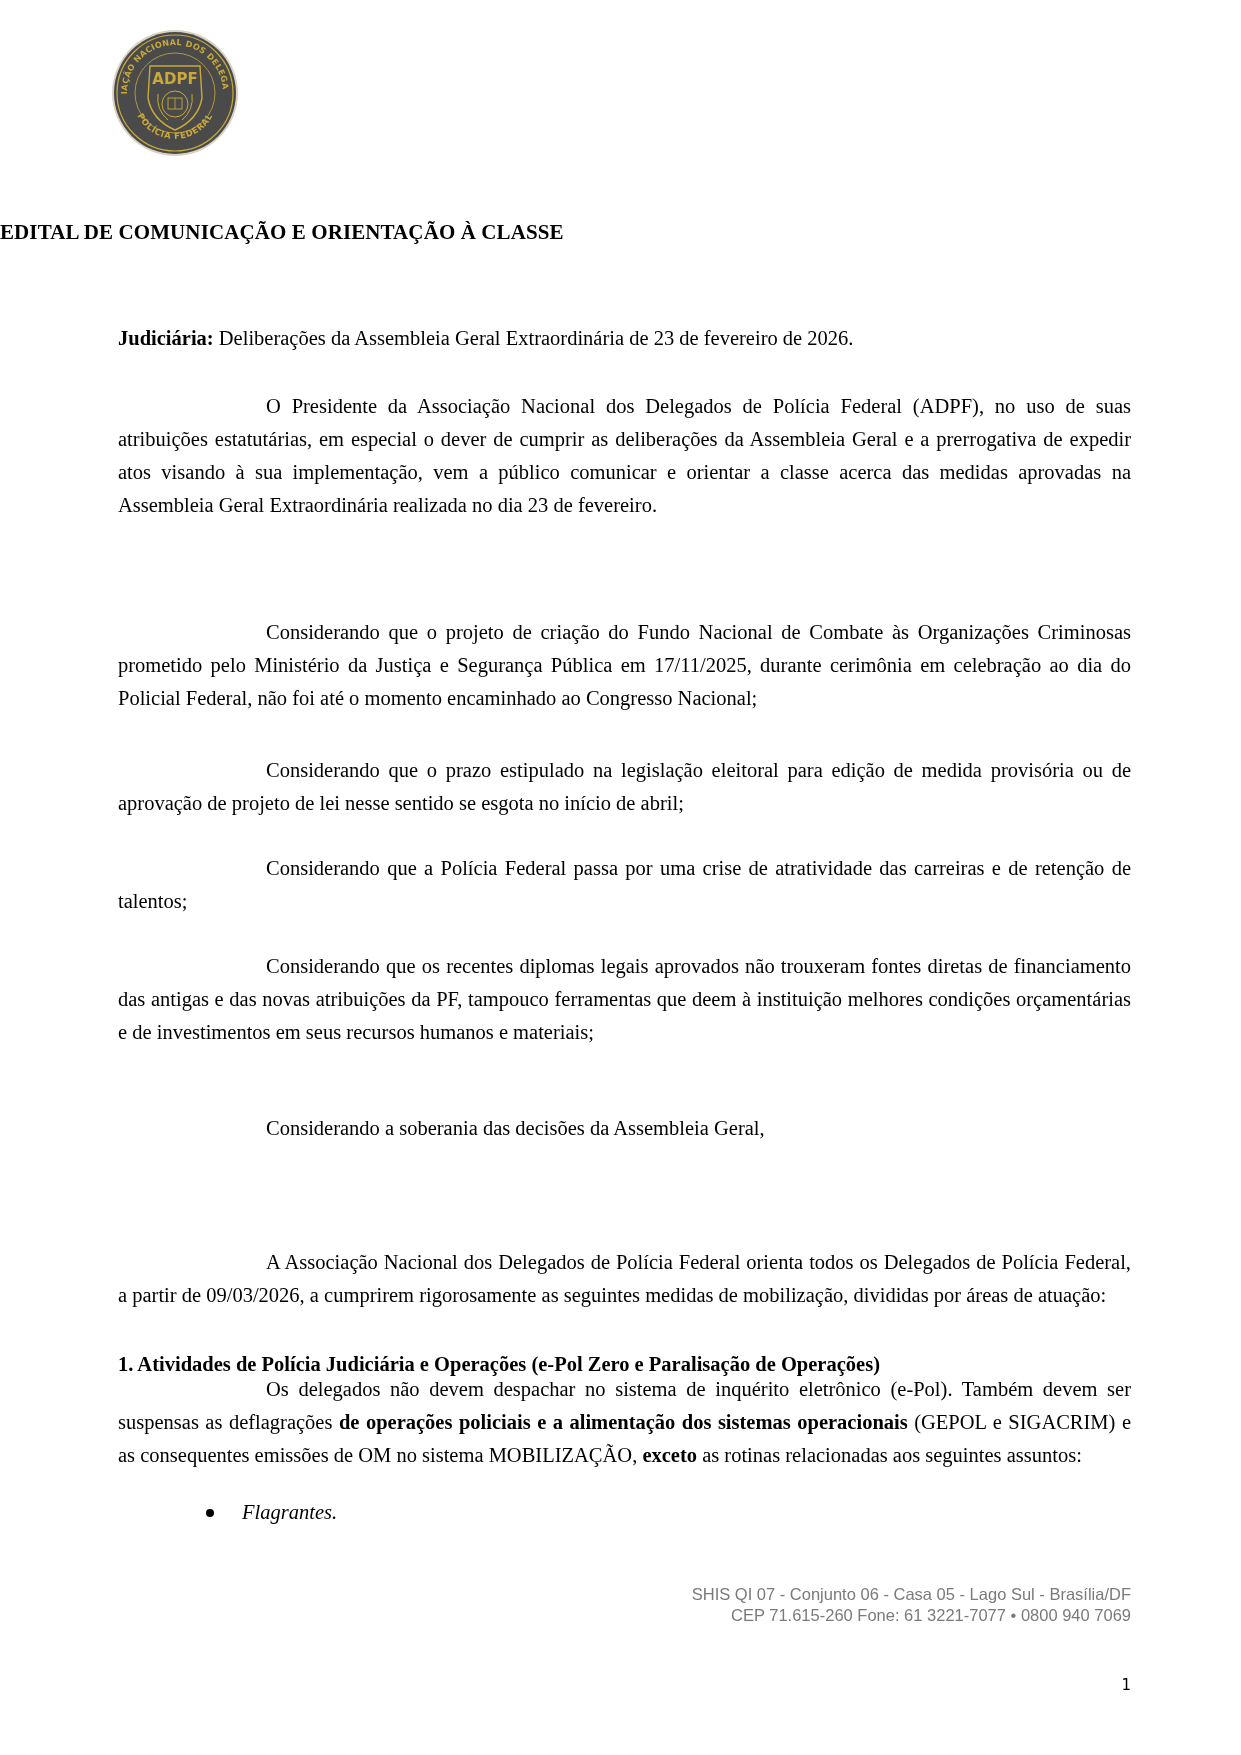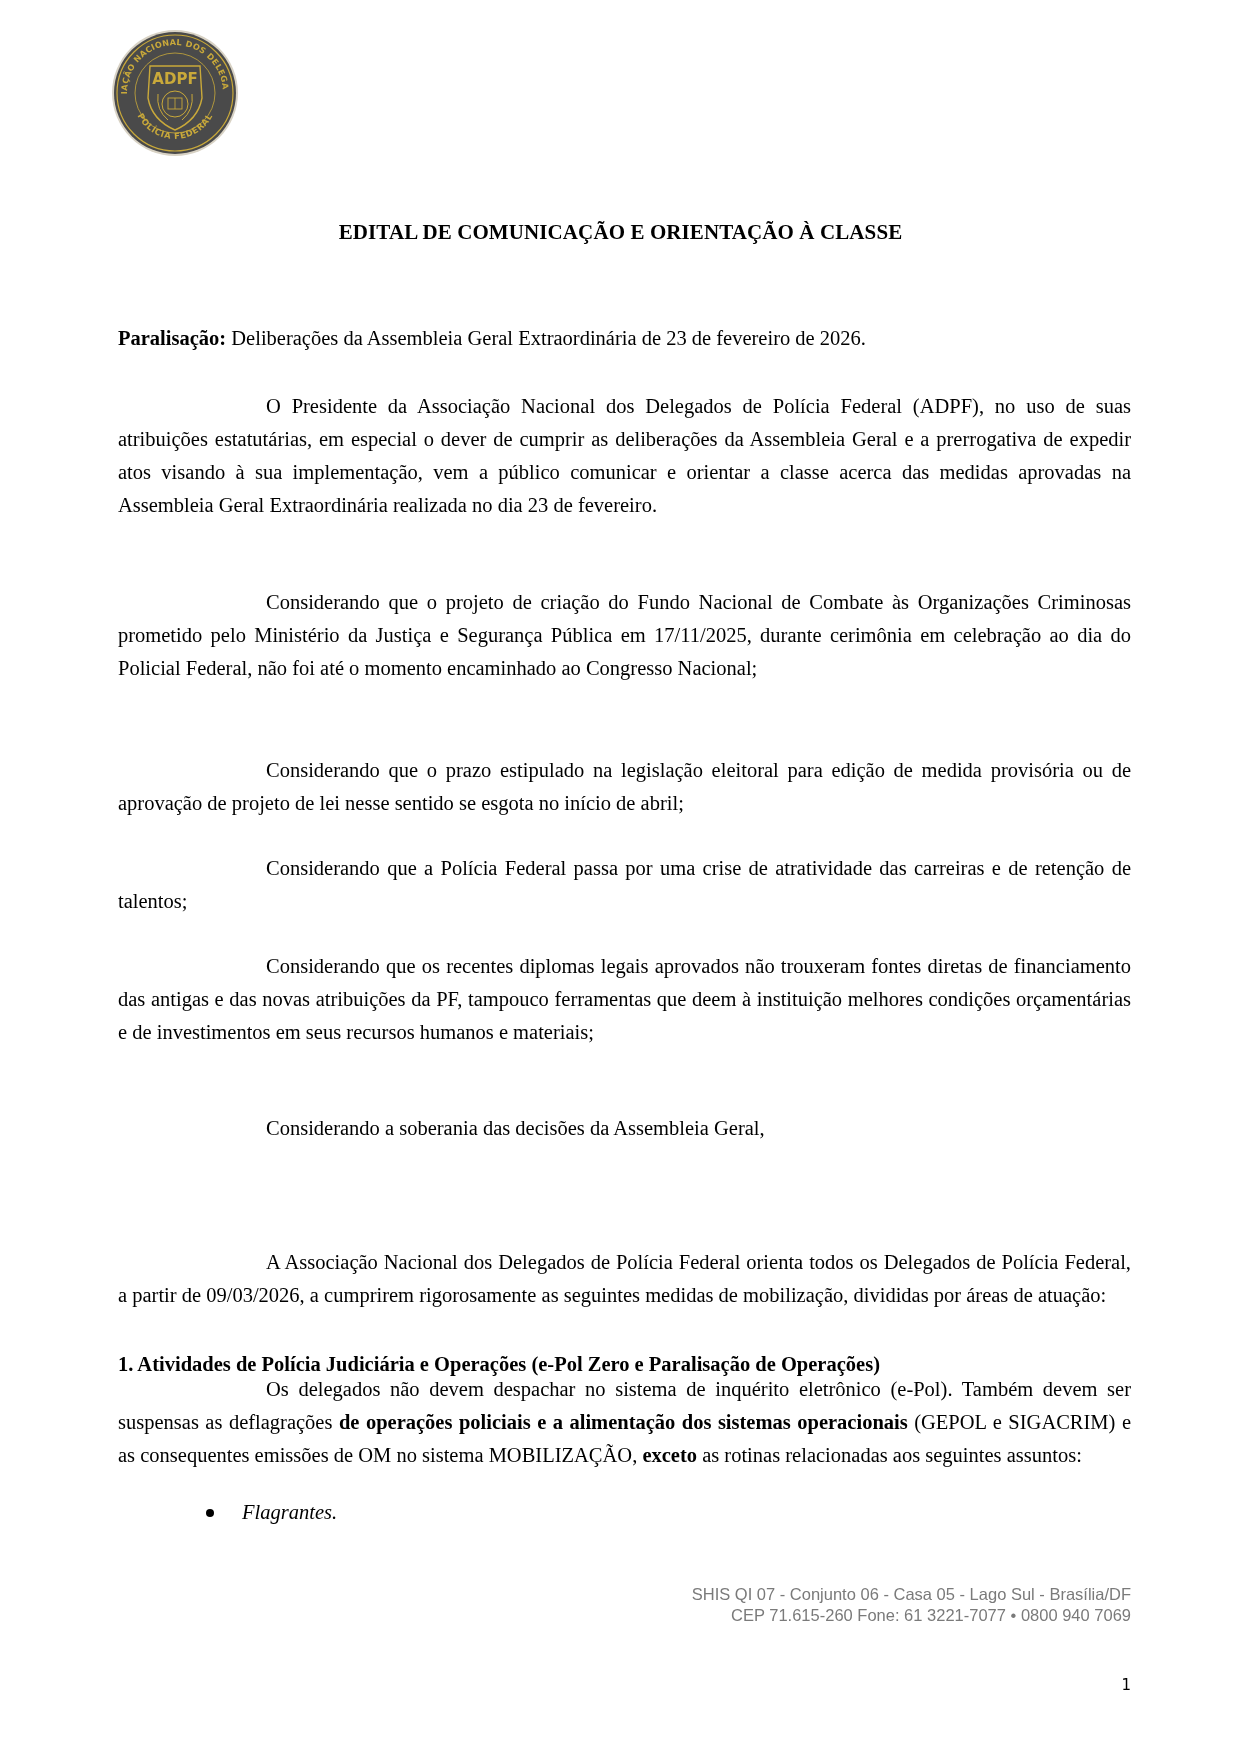--- a/index.html
+++ b/index.html
@@ -1,18 +1,18 @@
 <!DOCTYPE html>
 <html><head>
 <meta charset="utf-8">
 <style>
   html, body { margin: 0; padding: 0; background: #ffffff; }
   body { width: 1241px; height: 1755px; position: relative; overflow: hidden; font-family: "Liberation Serif", "DejaVu Serif", serif; color: #000; }
   .logo { position: absolute; left: 110px; top: 28px; width: 130px; height: 130px; }
-  .title { position: absolute; left: 0; width: 1241px; top: 220px; text-align: center; font-weight: bold; font-size: 21px; letter-spacing: 0.1px; }
+  .title { position: absolute; left: 0; width: 1241px; top: 220px; text-align: left; font-weight: bold; font-size: 21px; letter-spacing: 0.1px; }
   .body { position: absolute; left: 118px; width: 1013px; top: 0; font-size: 20.5px; line-height: 33px; text-align: justify; }
   .p { position: absolute; left: 0; width: 1013px; margin: 0; }
   .indent { text-indent: 148px; }
   .ref { top: 322px; }
   .b { font-weight: bold; }
   .h1 { font-weight: bold; }
   ul.bullets { position: absolute; left: 0; top: 1496px; margin: 0; padding: 0; list-style: none; font-style: italic; }
   ul.bullets li { position: relative; padding-left: 124px; line-height: 33px; font-size: 20.5px; }
   ul.bullets li .dot { position: absolute; left: 88px; top: 13px; width: 8px; height: 8px; border-radius: 50%; background: #000; }
   .footer { position: absolute; right: 110px; top: 1584px; text-align: right; font-family: "Liberation Sans", "DejaVu Sans", sans-serif; color: #7a7a7a; font-size: 16.5px; line-height: 21px; }
@@ -44,24 +44,24 @@
     <rect x="58" y="70" width="14" height="11" fill="none" stroke="#c9a93a" stroke-width="0.9"></rect>
     <line x1="65" y1="70" x2="65" y2="81" stroke="#c9a93a" stroke-width="0.8"></line>
     <path d="M 48 66 Q 46 82 58 92" fill="none" stroke="#c9a93a" stroke-width="1"></path>
     <path d="M 82 66 Q 84 82 72 92" fill="none" stroke="#c9a93a" stroke-width="1"></path>
   </svg>
 </div>
 
 <div class="title">EDITAL DE COMUNICAÇÃO E ORIENTAÇÃO À CLASSE</div>
 
 <div class="body">
-  <p class="p ref"><span class="b">Paralisação:</span><span> Deliberações da Assembleia Geral Extraordinária de 23 de fevereiro de 2026.</span></p>
+  <p class="p ref"><span class="b">Judiciária:</span><span> Deliberações da Assembleia Geral Extraordinária de 23 de fevereiro de 2026.</span></p>
 
   <p class="p indent" style="top:390px">O Presidente da Associação Nacional dos Delegados de Polícia Federal (ADPF), no uso de suas atribuições estatutárias, em especial o dever de cumprir as deliberações da Assembleia Geral e a prerrogativa de expedir atos visando à sua implementação, vem a público comunicar e orientar a classe acerca das medidas aprovadas na Assembleia Geral Extraordinária realizada no dia 23 de fevereiro.</p>
-  <p class="p indent" style="top:586px">Considerando que o projeto de criação do Fundo Nacional de Combate às Organizações Criminosas prometido pelo Ministério da Justiça e Segurança Pública em 17/11/2025, durante cerimônia em celebração ao dia do Policial Federal, não foi até o momento encaminhado ao Congresso Nacional;</p>
+  <p class="p indent" style="top:616px">Considerando que o projeto de criação do Fundo Nacional de Combate às Organizações Criminosas prometido pelo Ministério da Justiça e Segurança Pública em 17/11/2025, durante cerimônia em celebração ao dia do Policial Federal, não foi até o momento encaminhado ao Congresso Nacional;</p>
   <p class="p indent" style="top:754px">Considerando que o prazo estipulado na legislação eleitoral para edição de medida provisória ou de aprovação de projeto de lei nesse sentido se esgota no início de abril;</p>
   <p class="p indent" style="top:852px">Considerando que a Polícia Federal passa por uma crise de atratividade das carreiras e de retenção de talentos;</p>
   <p class="p indent" style="top:950px">Considerando que os recentes diplomas legais aprovados não trouxeram fontes diretas de financiamento das antigas e das novas atribuições da PF, tampouco ferramentas que deem à instituição melhores condições orçamentárias e de investimentos em seus recursos humanos e materiais;</p>
   <p class="p indent" style="top:1112px">Considerando a soberania das decisões da Assembleia Geral,</p>
   <p class="p indent" style="top:1246px">A Associação Nacional dos Delegados de Polícia Federal orienta todos os Delegados de Polícia Federal, a partir de 09/03/2026, a cumprirem rigorosamente as seguintes medidas de mobilização, divididas por áreas de atuação:</p>
 
   <p class="p h1" style="top:1348px">1. Atividades de Polícia Judiciária e Operações (e-Pol Zero e Paralisação de Operações)</p>
 
   <p class="p indent" style="top:1373px"><span>Os delegados não devem despachar no sistema de inquérito eletrônico (e-Pol). Também devem ser suspensas as deflagrações </span><span class="b">de operações policiais e a alimentação dos sistemas operacionais</span><span> (GEPOL e SIGACRIM) e as consequentes emissões de OM no sistema MOBILIZAÇÃO, </span><span class="b">exceto</span><span> as rotinas relacionadas aos seguintes assuntos:</span></p>
 

